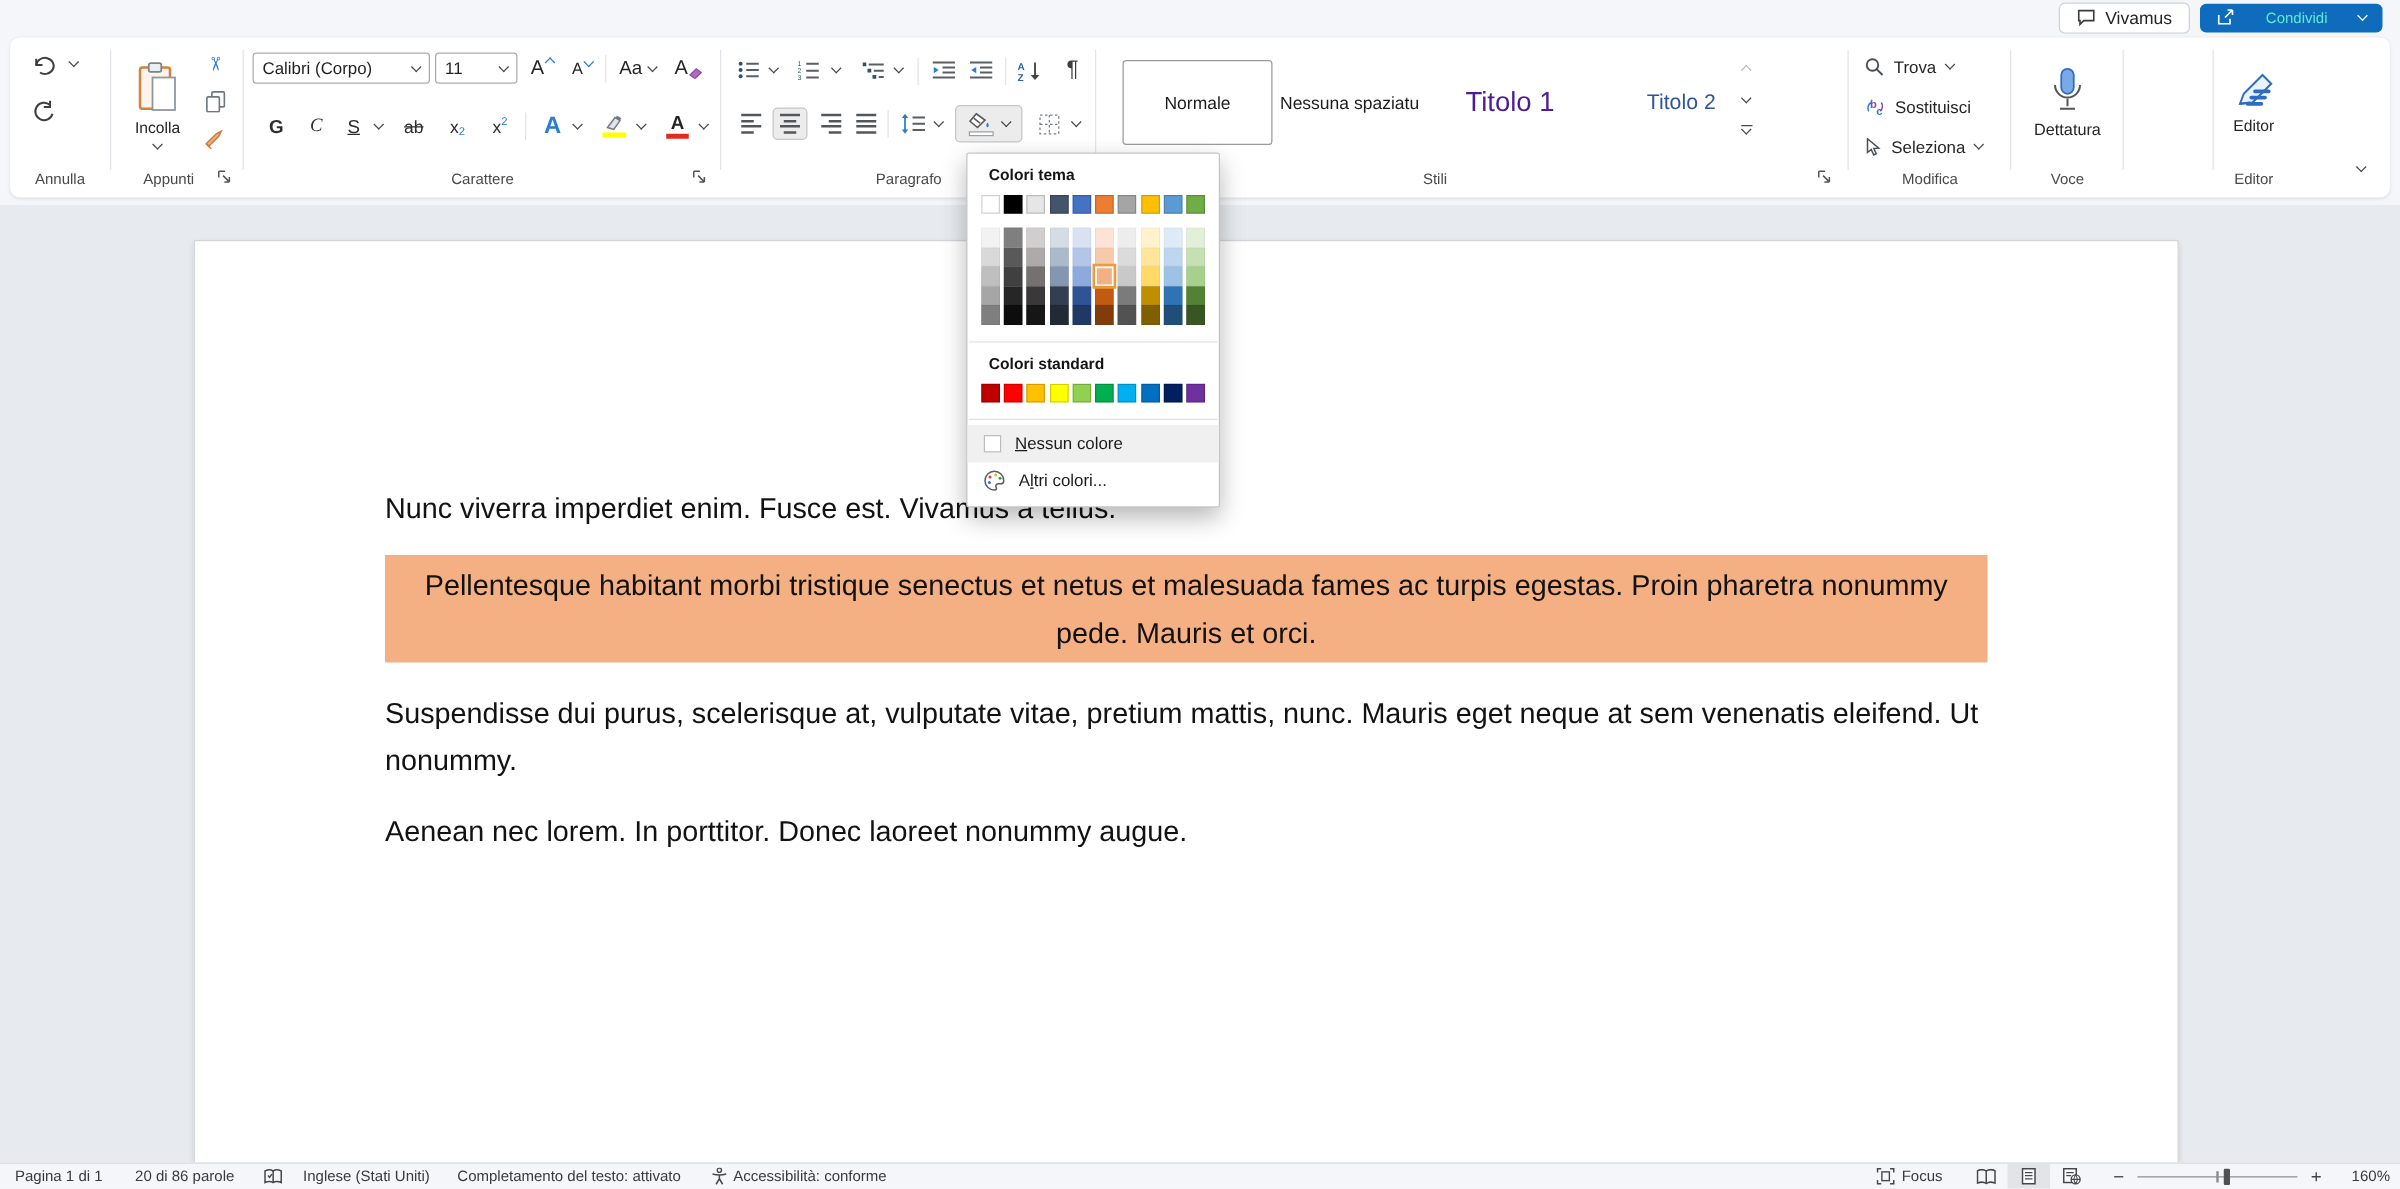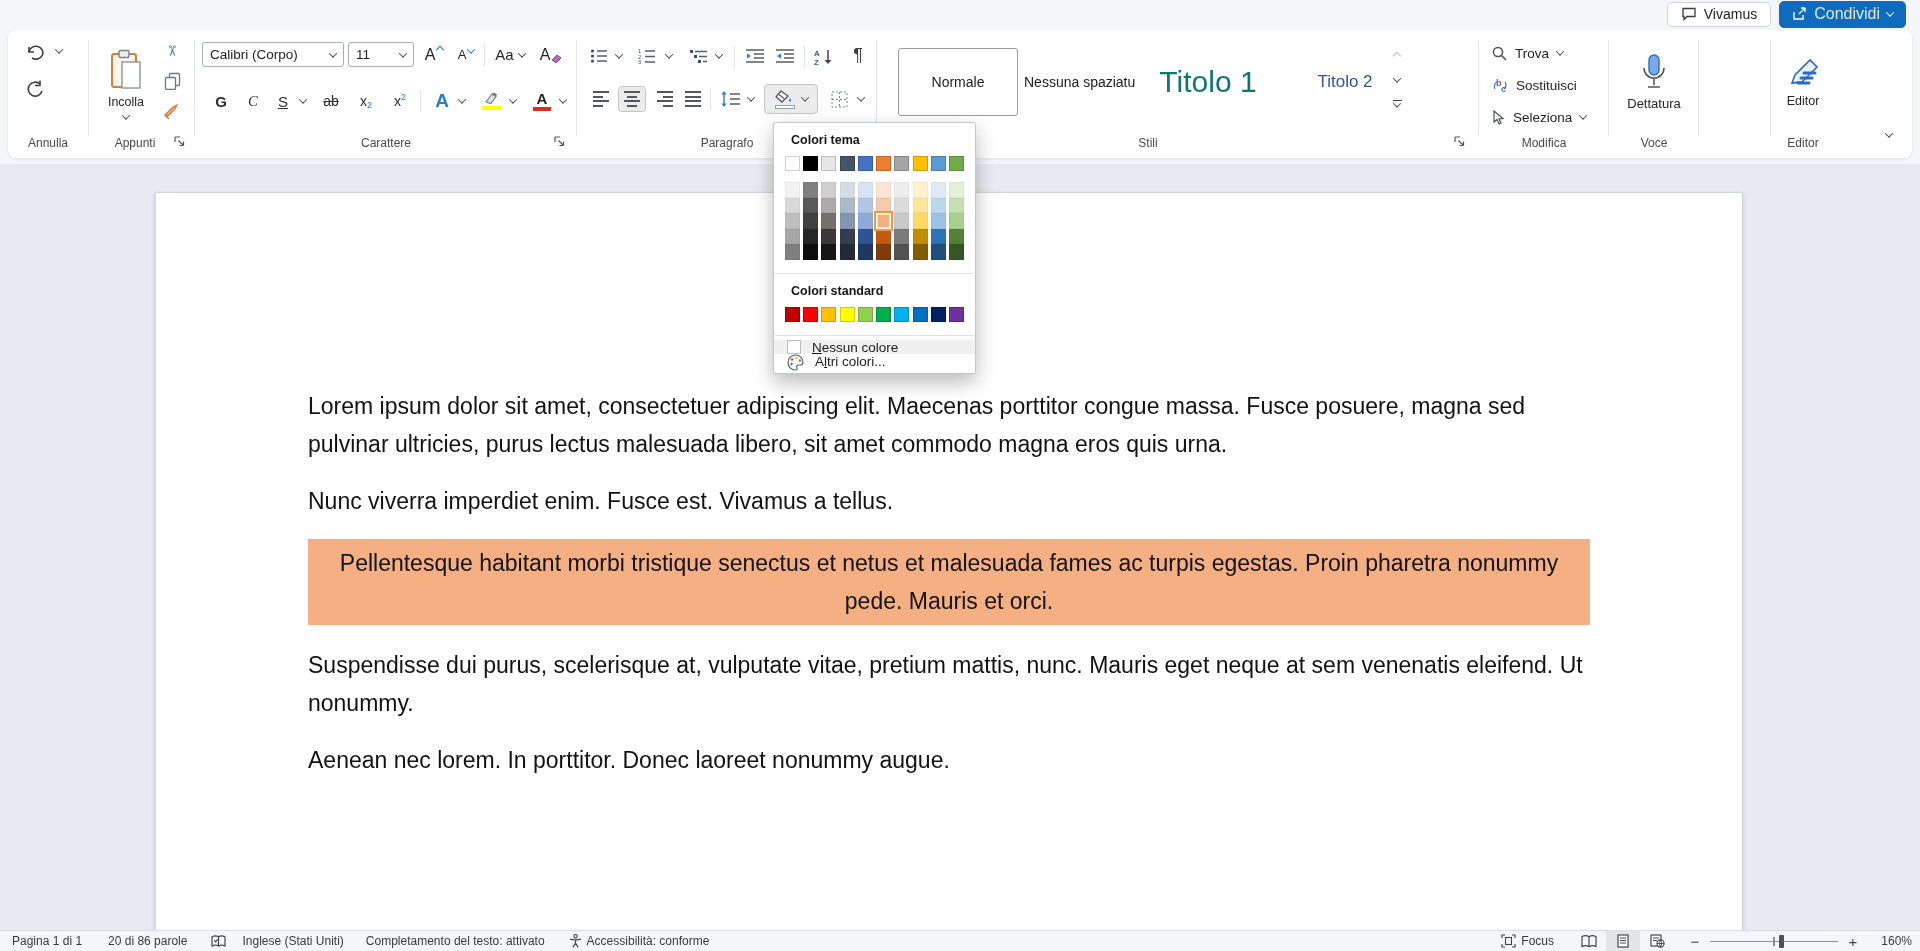--- a/index.html
+++ b/index.html
@@ -7,21 +7,21 @@
   body { font-family:"Liberation Sans", sans-serif; background:#eef1f4; position:relative; color:#252525; }
 
   
   .topbar { position:absolute; top:0; left:0; right:0; height:28px; background:#f4f6f9; display:flex; align-items:center; }
   .tabs { display:flex; padding-left:12px; }
   .tab { padding:5px 13px 6px; font-size:14.5px; color:#262626; position:relative; cursor:default; }
   .tab.active { font-weight:700; }
   .tab.active::after { content:""; position:absolute; left:12px; right:12px; bottom:0; height:3px; border-radius:2px; background:#1267c1; }
   .topbar-right { margin-left:auto; display:flex; align-items:center; gap:8px; padding-right:14px; }
   .btn-comments { display:flex; align-items:center; gap:7px; background:#fff; border:1px solid #cfd3d8; border-radius:5px; padding:3px 13px 4px; font-size:14px; color:#242424; }
-  .btn-share { display:flex; align-items:center; gap:7px; background:#0f6cbd; color:#e5e5e5; border:1px solid #0f6cbd; border-radius:5px; padding:3px 12px 4px; font-size:16px; }
+  .btn-share { display:flex; align-items:center; gap:25px; background:#0f6cbd; color:#5eead4; border:1px solid #0f6cbd; border-radius:5px; padding:3px 12px 4px; font-size:12px; }
 
   
   .ribbon-zone { position:absolute; top:28px; left:0; right:0; height:136px; background:#f4f6f9; }
   .ribbon-card { position:absolute; left:8px; top:2px; width:1904px; height:128px; background:#fff; border-radius:8px; box-shadow:0 1px 3px rgba(0,0,0,.1); }
   .group { position:absolute; top:0; height:128px; }
   .vsep { position:absolute; top:10px; height:96px; width:1px; background:#e1e4e8; }
   .glabel { position:absolute; bottom:8px; left:0; right:0; text-align:center; font-size:12px; color:#494949; }
   .launcher { position:absolute; bottom:8px; width:14px; height:14px; }
   .chv { display:inline-block; width:6px; height:6px; border-right:1.4px solid #484848; border-bottom:1.4px solid #484848; transform:rotate(45deg) translate(-1px,-1px); }
   .chv.up { transform:rotate(-135deg); }
@@ -32,34 +32,34 @@
   .letterbtn { font-size:15px; color:#2e2e2e; }
 
   
   .lines { display:inline-block; }
   .lines i { display:block; height:2px; background:#53575c; margin:2.4px 0; }
 
   
   .style-item { position:absolute; top:18px; height:68px; display:flex; align-items:center; justify-content:center; border-radius:3px; overflow:hidden; white-space:nowrap; }
   .style-item.selected { border:1.5px solid #9a9a9a; background:#fff; }
   .style-normal, .style-nospace { font-size:14px; color:#1c1c1c; }
-  .style-h1 { font-size:30px; color:#0f766e; }
+  .style-h1 { font-size:22px; color:#4c1d95; }
   .style-h2 { font-size:17px; color:#2f5496; }
 
   
   .color-dd { position:absolute; left:773px; top:122px; width:203px; background:#fff; border:1px solid #c3c6ca; border-radius:2px; box-shadow:0 8px 20px rgba(0,0,0,.28); z-index:60; padding-bottom:5px; }
   .dd-title { font-size:12.5px; font-weight:700; color:#141414; margin:10px 0 0 17px; }
   .sw-strip { display:flex; justify-content:space-between; margin:9px 11px 0; }
   .sw { width:15px; height:15px; box-shadow:inset 0 0 0 1px rgba(0,0,0,.18); }
   .sw-grid { margin:11px 11px 0; }
   .sw-row { display:flex; justify-content:space-between; }
   .sw.tint { height:15.5px; box-shadow:inset 0 0 0 0.5px rgba(0,0,0,.07); }
   .sw.sel { outline:2px solid #eb9a3d; outline-offset:0.5px; box-shadow:inset 0 0 0 1.5px #fff; position:relative; z-index:2; }
   .dd-div { height:1px; background:#e2e2e2; margin:13px 1px 0; }
-  .dd-item { display:flex; height:14px; padding-left:13px; font-size:13.5px; color:#1b1b1b; gap:11px; }
+  .dd-item { display:flex; align-items:center; height:30px; padding-left:13px; font-size:13.5px; color:#1b1b1b; gap:11px; }
   .dd-item.hover { background:#f0f0f0; }
   .nocolor-sw { width:14px; height:14px; background:#fff; border:1px solid #bdbdbd; }
 
   
   .doc-area { position:absolute; top:164px; left:0; right:0; bottom:21px; background:#e7eaee; }
   .page { position:absolute; left:155px; width:1588px; top:28px; bottom:-6px; background:#fff; border:1px solid #d2d5d9; box-shadow:0 2px 5px rgba(0,0,0,.14); padding:194px 152px 0; }
   .page p { font-size:23px; line-height:38px; color:#121212; margin-bottom:19px; }
   .page p.shaded { text-align:center; padding:5px 8px; margin-bottom:21px; }
 
   
@@ -558,21 +558,20 @@
         <circle cx="9.5" cy="4" r="1.2" fill="#f2b632"></circle>
         <circle cx="13" cy="6.5" r="1.2" fill="#3f9c46"></circle>
         <circle cx="4.5" cy="10" r="1.2" fill="#2b7cd3"></circle>
     </svg>
     <span><span>A</span><u>l</u><span>tri colori...</span></span>
   </div>
 </div>
 
 <div class="doc-area">
   <div class="page">
-    <p>Lorem ipsum dolor sit amet, consectetuer adipiscing elit. Maecenas porttitor congue massa. Fusce posuere, magna sed pulvinar ultricies, purus lectus malesuada libero, sit amet commodo magna eros quis urna.</p>
     <p>Nunc viverra imperdiet enim. Fusce est. Vivamus a tellus.</p>
     <p class="shaded" style="background-color: rgb(244, 176, 131);">Pellentesque habitant morbi tristique senectus et netus et malesuada fames ac turpis egestas. Proin pharetra nonummy pede. Mauris et orci.</p>
     <p>Suspendisse dui purus, scelerisque at, vulputate vitae, pretium mattis, nunc. Mauris eget neque at sem venenatis eleifend. Ut nonummy.</p>
     <p>Aenean nec lorem. In porttitor. Donec laoreet nonummy augue.</p>
   </div>
 </div>
 
 <div class="statusbar">
   <div class="sb-item" style="margin-left:12px">
       <span>Pagina 1 di 1</span>

